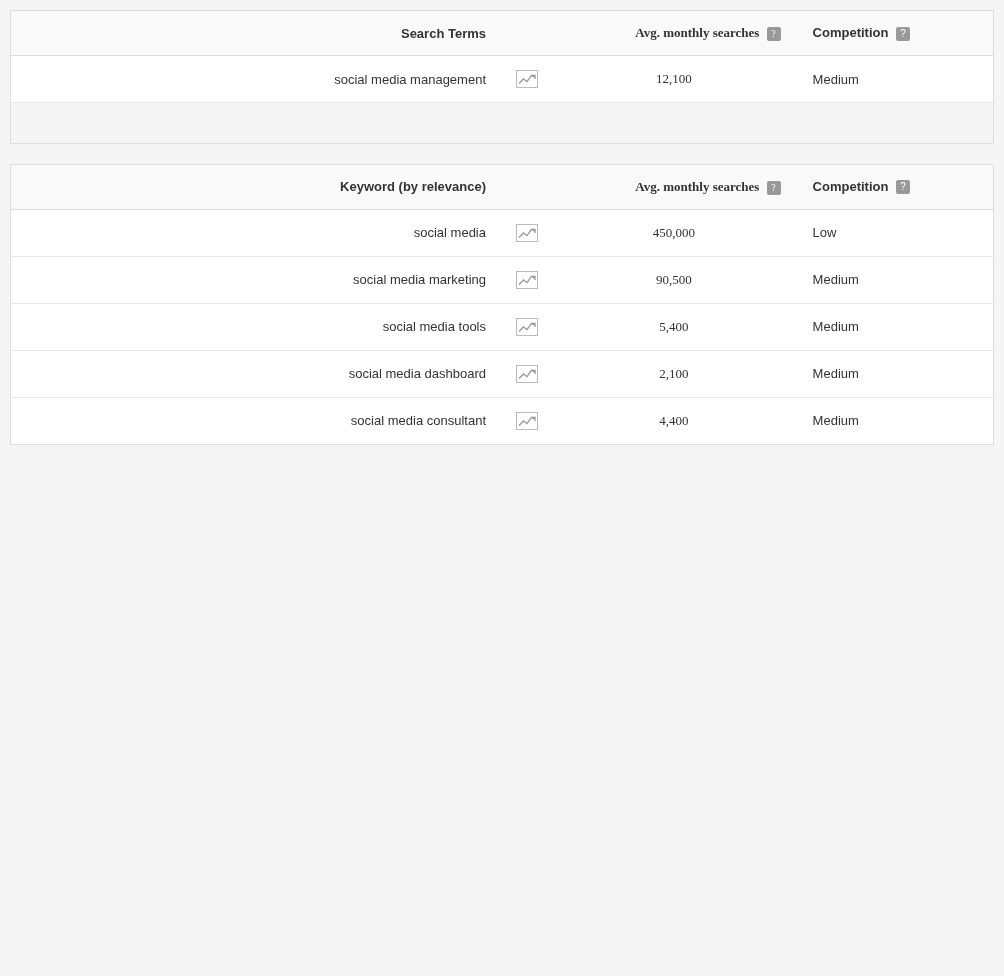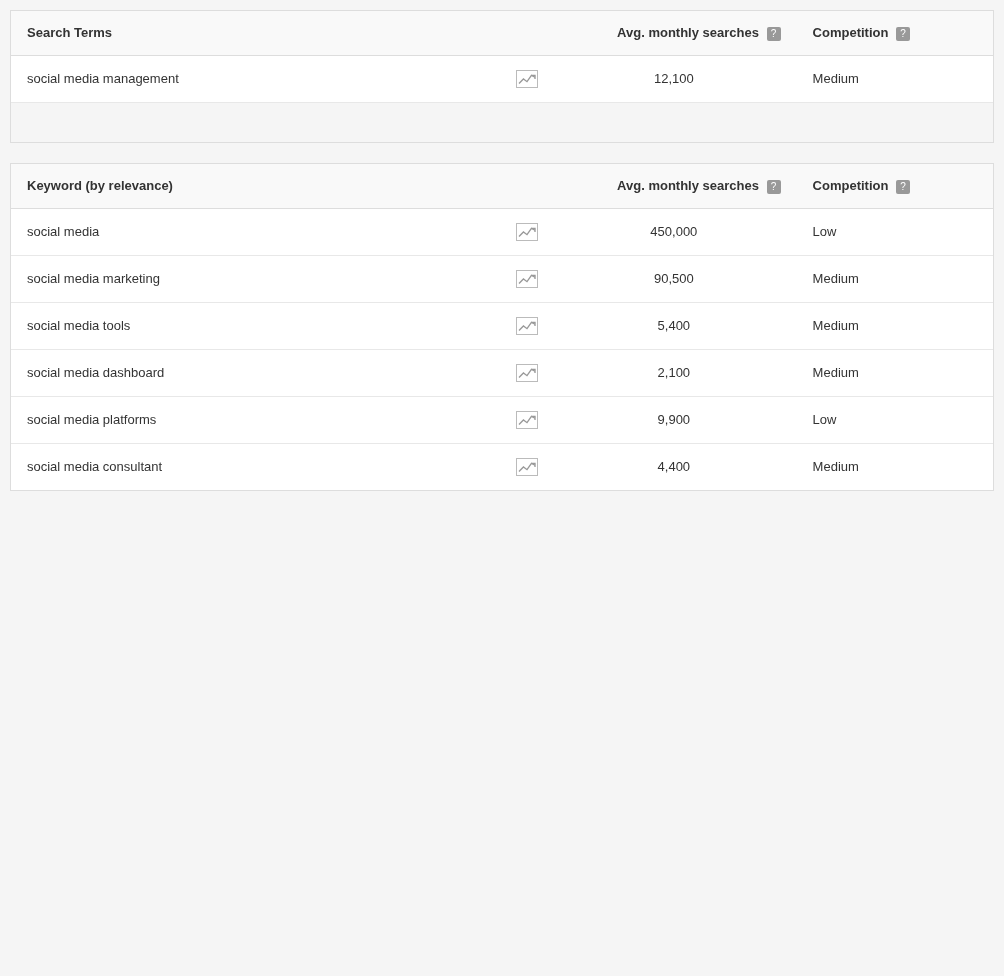--- a/index.html
+++ b/index.html
@@ -99,28 +99,30 @@
       vertical-align: middle;
     }
 
     .trend-icon svg {
       width: 100%;
       height: 100%;
     }
 
     .col-keyword {
       width: 50%;
+      text-align: right;
     }
 
     .col-trend {
       width: 5%;
     }
 
     .col-searches {
       width: 25%;
+      font-family: Liberation Serif, serif;
     }
 
     .col-competition {
       width: 20%;
     }
   </style>
 </head>
 <body>
 
 <div class="section">
@@ -219,31 +221,20 @@
       <td class="col-trend trend-cell"><span class="trend-icon">
       <svg viewBox="0 0 22 18" xmlns="http://www.w3.org/2000/svg">
         <polyline points="2,14 7,9 11,12 16,5 20,7" fill="none" stroke="#999" stroke-width="1.5"></polyline>
         <polyline points="16,5 20,5 20,9" fill="none" stroke="#999" stroke-width="1.5"></polyline>
       </svg>
     </span></td>
       <td class="col-searches number-cell">2,100</td>
       <td class="col-competition">Medium</td>
     </tr>
         <tr>
-      <td class="col-keyword">social media platforms</td>
-      <td class="col-trend trend-cell"><span class="trend-icon">
-      <svg viewBox="0 0 22 18" xmlns="http://www.w3.org/2000/svg">
-        <polyline points="2,14 7,9 11,12 16,5 20,7" fill="none" stroke="#999" stroke-width="1.5"></polyline>
-        <polyline points="16,5 20,5 20,9" fill="none" stroke="#999" stroke-width="1.5"></polyline>
-      </svg>
-    </span></td>
-      <td class="col-searches number-cell">9,900</td>
-      <td class="col-competition">Low</td>
-    </tr>
-        <tr>
       <td class="col-keyword">social media consultant</td>
       <td class="col-trend trend-cell"><span class="trend-icon">
       <svg viewBox="0 0 22 18" xmlns="http://www.w3.org/2000/svg">
         <polyline points="2,14 7,9 11,12 16,5 20,7" fill="none" stroke="#999" stroke-width="1.5"></polyline>
         <polyline points="16,5 20,5 20,9" fill="none" stroke="#999" stroke-width="1.5"></polyline>
       </svg>
     </span></td>
       <td class="col-searches number-cell">4,400</td>
       <td class="col-competition">Medium</td>
     </tr>

